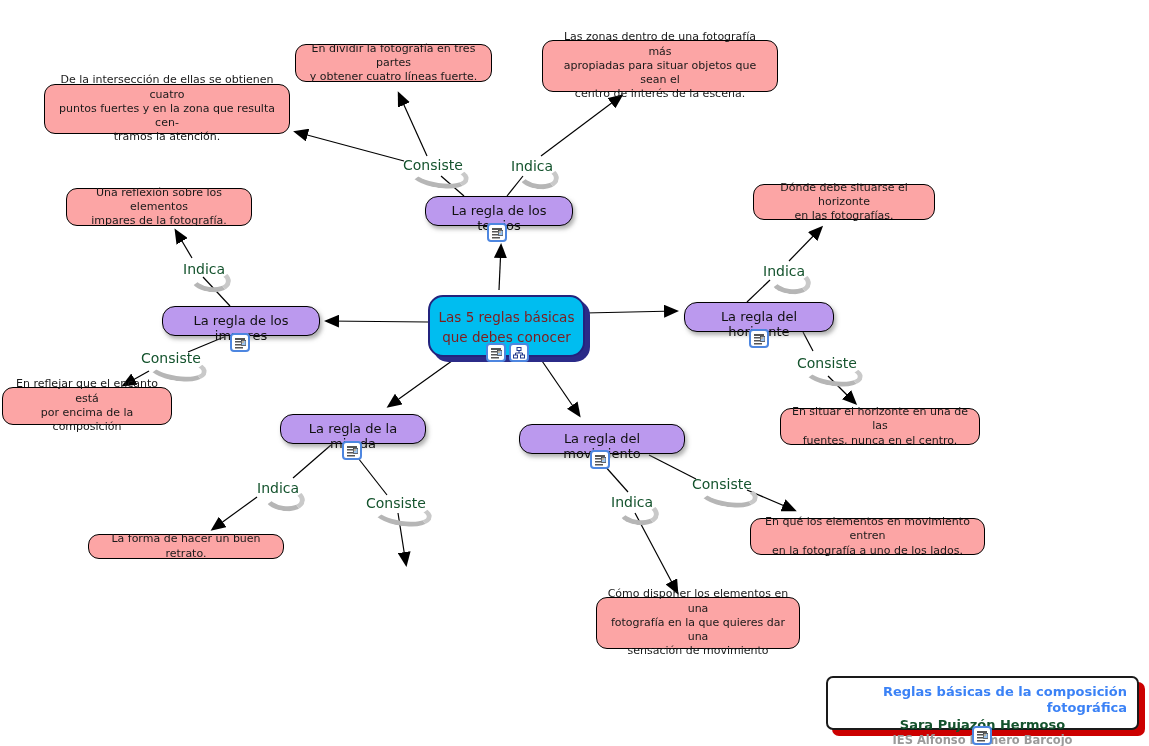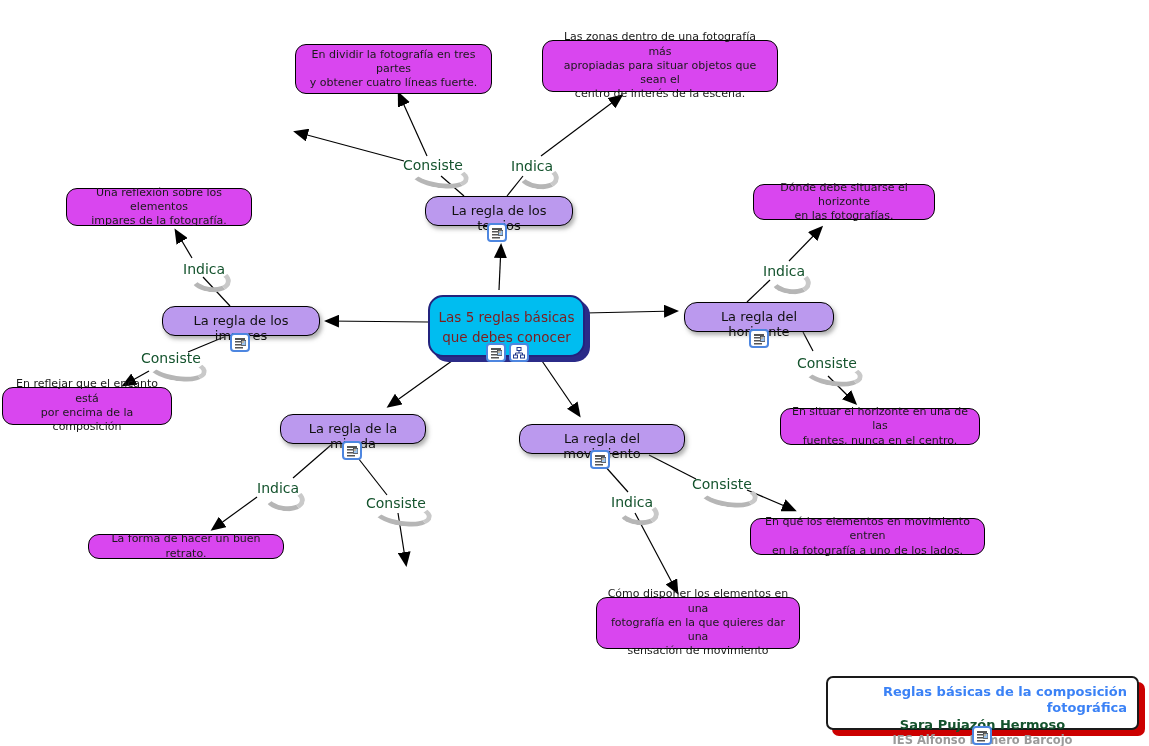--- a/index.html
+++ b/index.html
@@ -1,19 +1,19 @@
 <!DOCTYPE html>
 <html><head>
 <meta charset="utf-8">
 <style>
   html,body{margin:0;padding:0;background:#fff;}
   #canvas{position:relative;width:1149px;height:746px;background:#ffffff;overflow:hidden;
           font-family:"DejaVu Sans","Liberation Sans",sans-serif;}
   svg.links{position:absolute;left:0;top:0;z-index:1;}
-  .note{position:absolute;z-index:3;background:#d946ef;border:1px solid #000;border-radius:11px;
+  .note{position:absolute;z-index:3;background:#fca5a5;border:1px solid #000;border-radius:11px;
         font-size:11px;line-height:1.3;color:#1a1a1a;text-align:center;white-space:pre-line;
         box-sizing:border-box;padding:5px 8px;display:flex;align-items:center;justify-content:center;}
   .node{position:absolute;z-index:3;background:#bb99ee;border:1px solid #000;border-radius:13px;
         font-size:13px;color:#111;text-align:center;box-sizing:border-box;padding:6px 10px;
         box-shadow:2px 3px 4px rgba(110,110,110,.55);}
   .center-node{position:absolute;z-index:3;background:#00bdf0;border:2px solid #23237d;border-radius:15px;
         font-size:13.5px;color:#7f1d1d;text-align:center;white-space:pre-line;box-sizing:border-box;
         padding:10px 8px 4px;box-shadow:5px 5px 0 #2b2b88;line-height:1.5;}
   .link-label{position:absolute;z-index:4;font-size:14px;color:#14532d;}
   .link-label .ltext{position:relative;z-index:2;}
@@ -64,25 +64,28 @@
       <line x1="828" y1="376" x2="855" y2="403" marker-end="url(#arw)"></line>
       <line x1="456" y1="358" x2="389" y2="406" marker-end="url(#arw)"></line>
       <line x1="257" y1="497" x2="213" y2="529" marker-end="url(#arw)"></line>
       <line x1="398" y1="513" x2="406" y2="564" marker-end="url(#arw)"></line>
       <line x1="540" y1="358" x2="579" y2="415" marker-end="url(#arw)"></line>
       <line x1="635" y1="513" x2="677" y2="592" marker-end="url(#arw)"></line>
       <line x1="747" y1="490" x2="794" y2="510" marker-end="url(#arw)"></line>
     </g>
   </svg>
 
-  <div class="note" style="left:295px;top:44px;width:197px;height:50px;">En dividir la fotografía en tres partes
+  <div class="note" style="left:295px;top:44px;width:197px;height:38px;">En dividir la fotografía en tres partes
 y obtener cuatro líneas fuerte.</div>
   <div class="note" style="left:542px;top:40px;width:236px;height:52px;">Las zonas dentro de una fotografía más
 apropiadas para situar objetos que sean el
 centro de interés de la escena.</div>
+  <div class="note" style="left:44px;top:84px;width:246px;height:50px;">De la intersección de ellas se obtienen cuatro
+puntos fuertes y en la zona que resulta cen-
+tramos la atención.</div>
   <div class="note" style="left:66px;top:188px;width:186px;height:38px;">Una reflexión sobre los elementos
 impares de la fotografía.</div>
   <div class="note" style="left:2px;top:387px;width:170px;height:38px;">En reflejar que el encanto está
 por encima de la composición</div>
   <div class="note" style="left:753px;top:184px;width:182px;height:36px;text-align:center;">Dónde debe situarse el horizonte
 en las fotografías.</div>
   <div class="note" style="left:780px;top:408px;width:200px;height:37px;">En situar el horizonte en una de las
 fuentes, nunca en el centro.</div>
   <div class="note" style="left:88px;top:534px;width:196px;height:25px;">La forma de hacer un buen retrato.</div>
   <div class="note" style="left:596px;top:597px;width:204px;height:52px;">Cómo disponer los elementos en una

